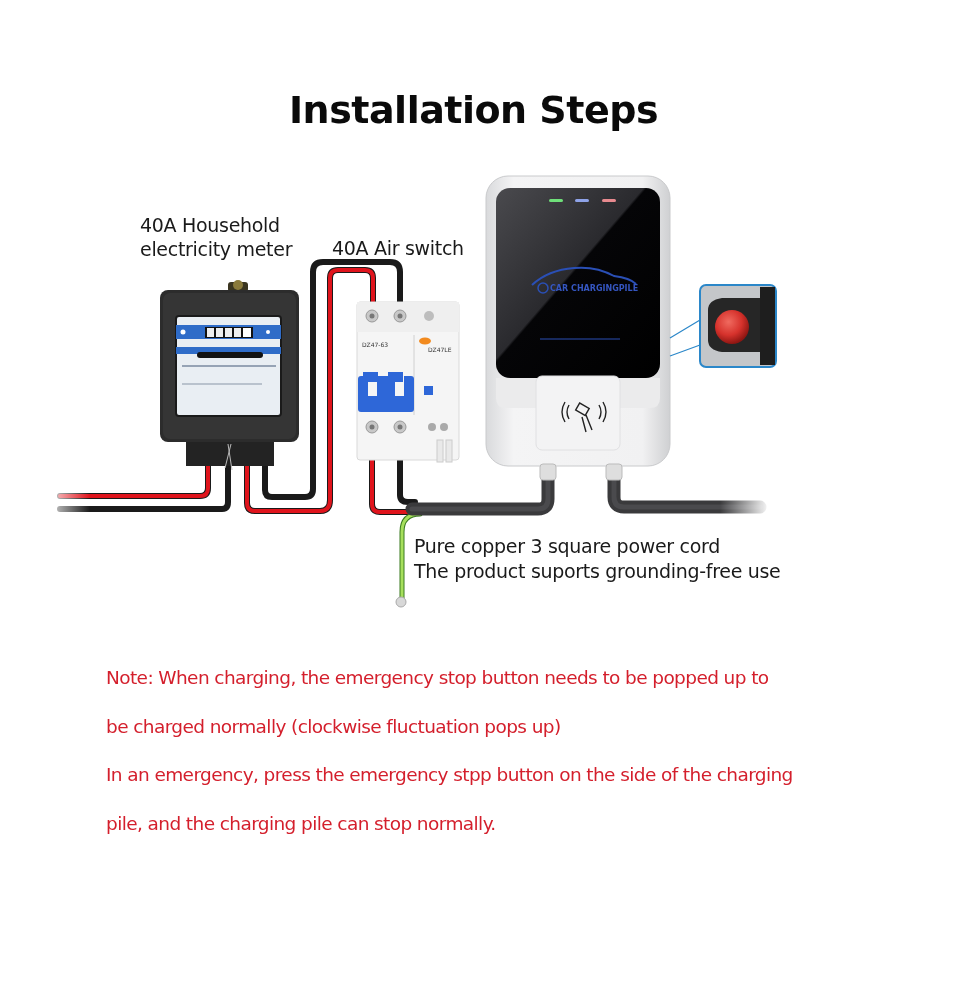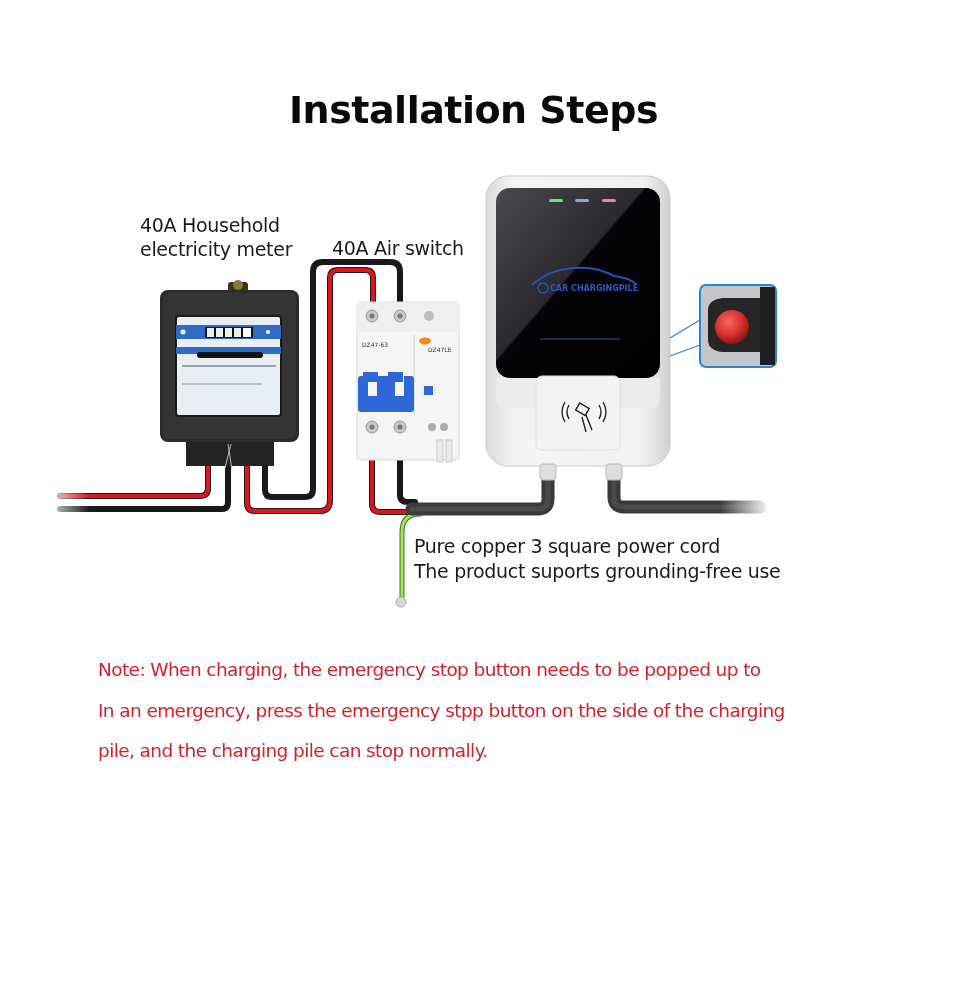--- a/index.html
+++ b/index.html
@@ -13,21 +13,21 @@
       font-family: "DejaVu Sans", sans-serif; font-weight: bold; font-size: 38px; color: #0a0a0a;
       letter-spacing: -0.5px;
       margin-left: 41px;
     }
     .label { font-family: "DejaVu Sans", sans-serif; color: #1a1a1a; font-size: 19px; line-height: 24px; letter-spacing: -0.3px; }
     .meter-label { left: 140px; top: 213px; width: 165px; text-align: left; }
     .switch-label { left: 332px; top: 236px; text-align: center; }
     .cord-text { left: 414px; top: 534px; font-size: 19px; line-height: 25px; }
     .note { left: 94px; top: 648px; width: 720px; color: #d41f2c; font-family: "DejaVu Sans", sans-serif;
       font-size: 18.5px; line-height: 36.5px; letter-spacing: -0.6px; }
-    .note p { margin: 4px; }
+    .note p { margin: 12px; }
     svg { position: absolute; left: 0; top: 0; }
   </style>
 </head>
 <body>
 
 <div class="abs title">Installation Steps</div>
 
 <div class="abs label meter-label">
   <div>40A Household</div>
   <div>electricity meter</div>
@@ -180,15 +180,16 @@
   </g>
 </svg>
 
 <div class="abs label cord-text">
   <div>Pure copper 3 square power cord</div>
   <div>The product suports grounding-free use</div>
 </div>
 
 <div class="abs note">
   <p>Note: When charging, the emergency stop button needs to be popped up to</p>
+  <p>be charged normally (clockwise fluctuation pops up)</p>
   <p>In an emergency, press the emergency stpp button on the side of the charging</p>
   <p>pile, and the charging pile can stop normally.</p>
 </div>
 
 </body></html>

